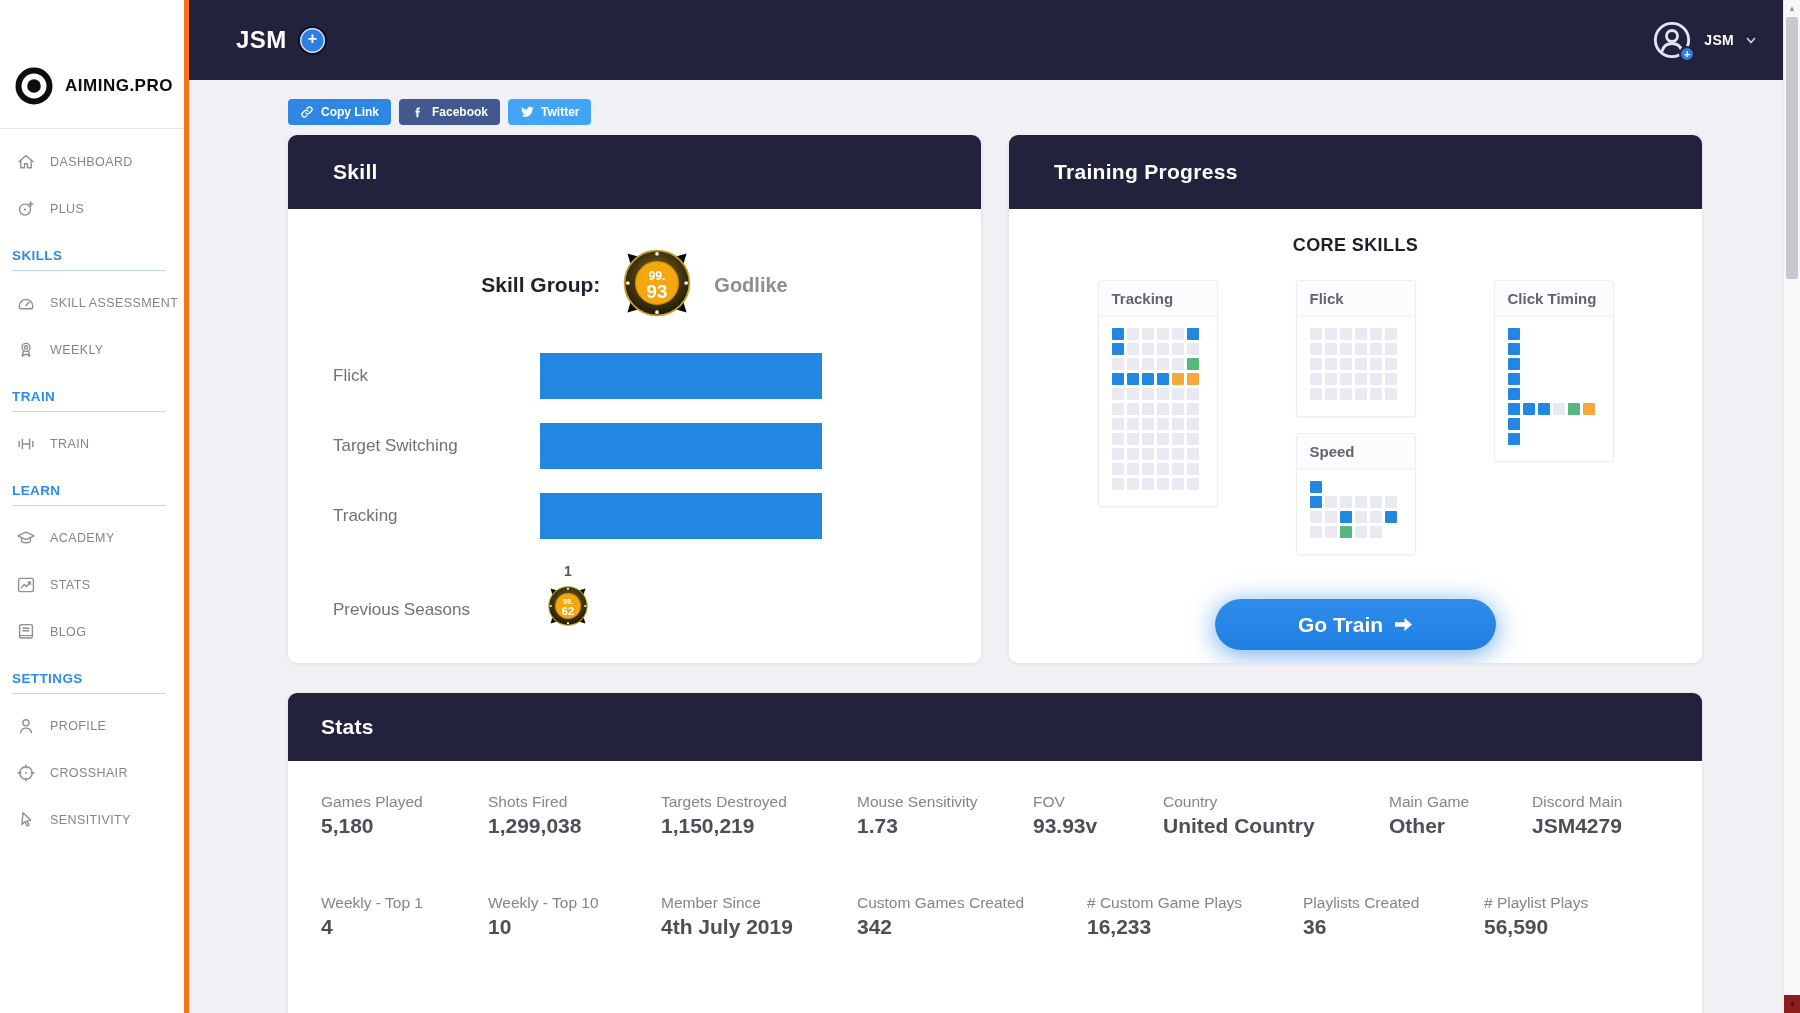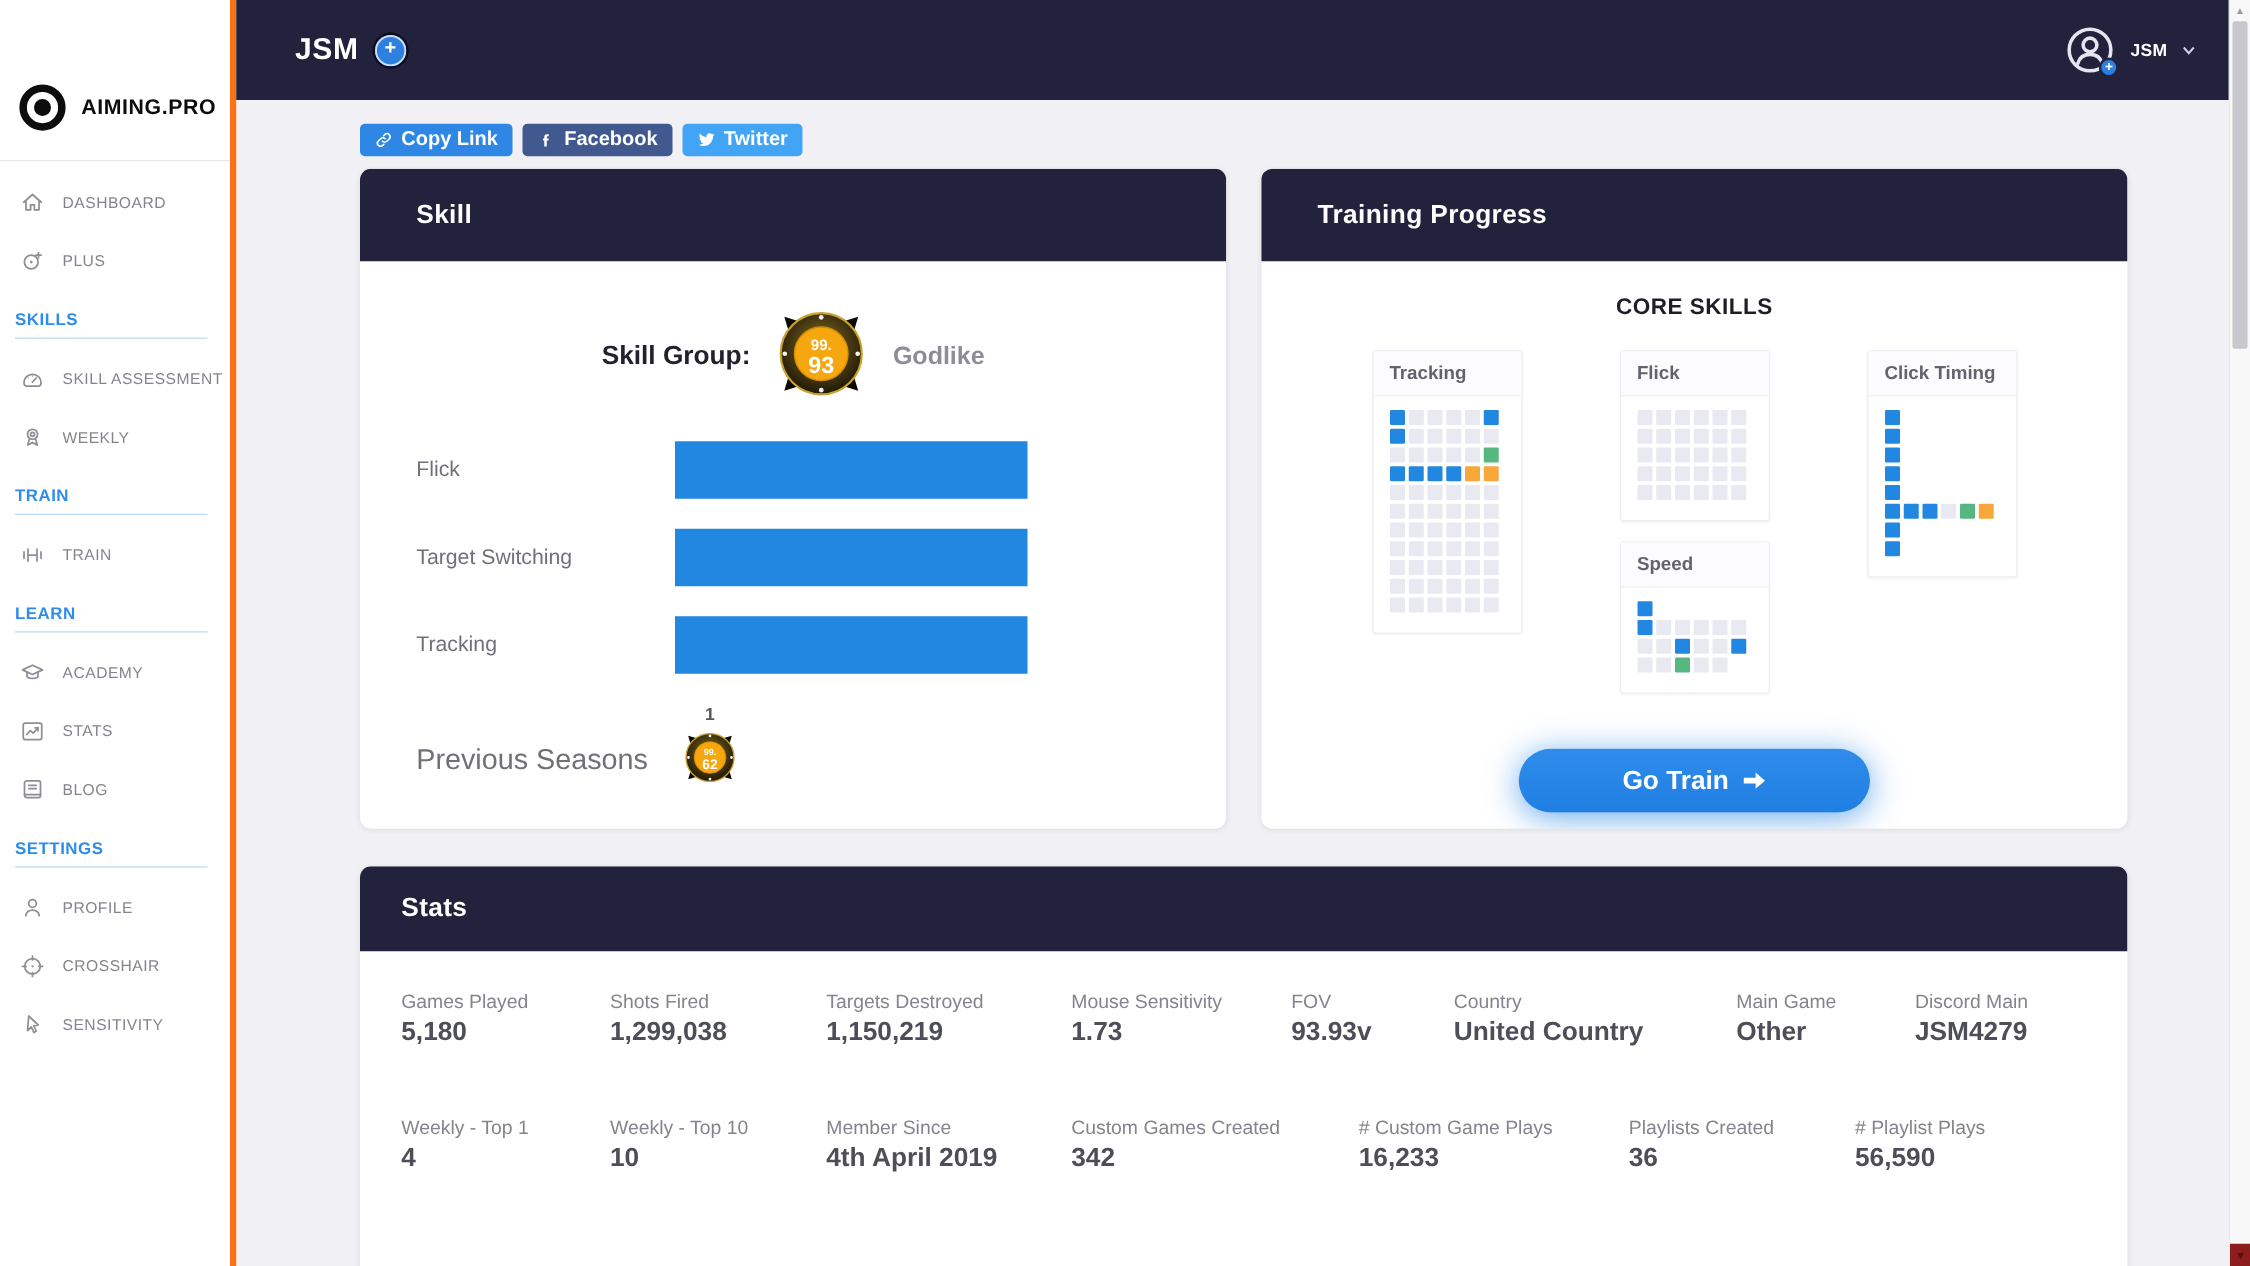--- a/index.html
+++ b/index.html
@@ -29,42 +29,42 @@
   .avatar { position:relative; width:40px; height:40px; display:inline-flex; }
   .avatar svg { width:40px; height:40px; }
   .avatar-badge { position:absolute; right:-3px; bottom:-2px; width:16px; height:16px; background:#2d7fe0; border:2px solid #23223c; border-radius:50%; color:#fff; font-size:11px; font-weight:bold; line-height:12px; text-align:center; }
   .user-name { color:#fff; font-size:14px; font-weight:bold; letter-spacing:.3px; }
   .chev { width:10px; height:7px; }
 
   .content { flex:1; padding:19px 98px 0 99px; overflow:hidden; }
 
   
   .share-row { display:flex; gap:8px; height:27px; }
-  .share-btn { display:inline-flex; align-items:center; gap:7px; border:none; border-radius:4px; color:#fff; font-size:16px; font-weight:bold; padding:0 12px; height:26px; cursor:pointer; font-family:"Liberation Sans", sans-serif; }
+  .share-btn { display:inline-flex; align-items:center; gap:7px; border:none; border-radius:4px; color:#fff; font-size:12px; font-weight:bold; padding:0 12px; height:26px; cursor:pointer; font-family:"Liberation Sans", sans-serif; }
   .share-btn svg { width:14px; height:14px; }
 
   
   .cards-row { display:flex; gap:28px; margin-top:9px;border-radius:27px; }
   .card { background:#fff; border-radius:9px; box-shadow:0 1px 4px rgba(30,30,60,.10); overflow:hidden; }
   .card-header { background:#23223c; height:74px; display:flex; align-items:center; padding-left:45px; }
   .card-header span { color:#fff; font-size:21px; font-weight:bold; letter-spacing:.3px; }
   .skill-card, .training-card { flex:1 1 0; height:528px; display:flex; flex-direction:column; }
 
   
   .skill-body { padding:0 45px; flex:1; }
   .skill-group-row { margin-top:30px; display:flex; align-items:center; justify-content:center; gap:13px; height:92px; }
   .skill-group-label { font-size:21px; font-weight:bold; color:#22222e; }
   .skill-group-name { font-size:20px; font-weight:bold; color:#8d8d97; }
   .skill-bars { margin-top:22px; }
   .bar-row { display:flex; align-items:center; height:46px; margin-bottom:24px; }
   .bar-label { flex:0 0 207px; font-size:17px; color:#70707a; }
   .bar-track { width:282px; height:46px; }
   .bar-fill { height:100%; background:#2287e0; }
   .prev-season-row { display:flex; align-items:flex-end; margin-top:14px; }
-  .prev-label { flex:0 0 207px; font-size:23px; color:#70707a; padding-bottom:16px; }
+  .prev-label { flex:0 0 207px; font-size:17px; color:#70707a; padding-bottom:16px; }
   .prev-badge-block { display:flex; flex-direction:column; align-items:center; width:56px; }
   .prev-count { font-size:14px; font-weight:bold; color:#55555e; margin-bottom:1px; }
 
   
   .training-body { padding-top:26px; display:flex; flex-direction:column; align-items:center; flex:1; }
   .core-skills-title { font-size:18px; font-weight:bold; letter-spacing:.4px; color:#1e1e28; }
   .panels { margin-top:24px; display:flex; gap:78px; align-items:flex-start; justify-content:center; }
   .panel-col { display:flex; flex-direction:column; gap:16px; }
   .panel { background:#fff; border:1px solid #ededf3; border-radius:3px; box-shadow:0 1px 2px rgba(30,30,60,.05); }
   .panel-title { font-size:15px; font-weight:bold; color:#63636e; padding:9px 13px; background:#fcfcfe; border-bottom:1px solid #f1f1f6; min-width:118px; }
@@ -631,21 +631,21 @@
               <div>
                 <div class="stat-label">Weekly - Top 1</div>
                 <div class="stat-value">4</div>
               </div>
               <div>
                 <div class="stat-label">Weekly - Top 10</div>
                 <div class="stat-value">10</div>
               </div>
               <div>
                 <div class="stat-label">Member Since</div>
-                <div class="stat-value">4th April 2019</div>
+                <div class="stat-value">4th July 2019</div>
               </div>
               <div>
                 <div class="stat-label">Custom Games Created</div>
                 <div class="stat-value">342</div>
               </div>
               <div>
                 <div class="stat-label"># Custom Game Plays</div>
                 <div class="stat-value">16,233</div>
               </div>
               <div>

